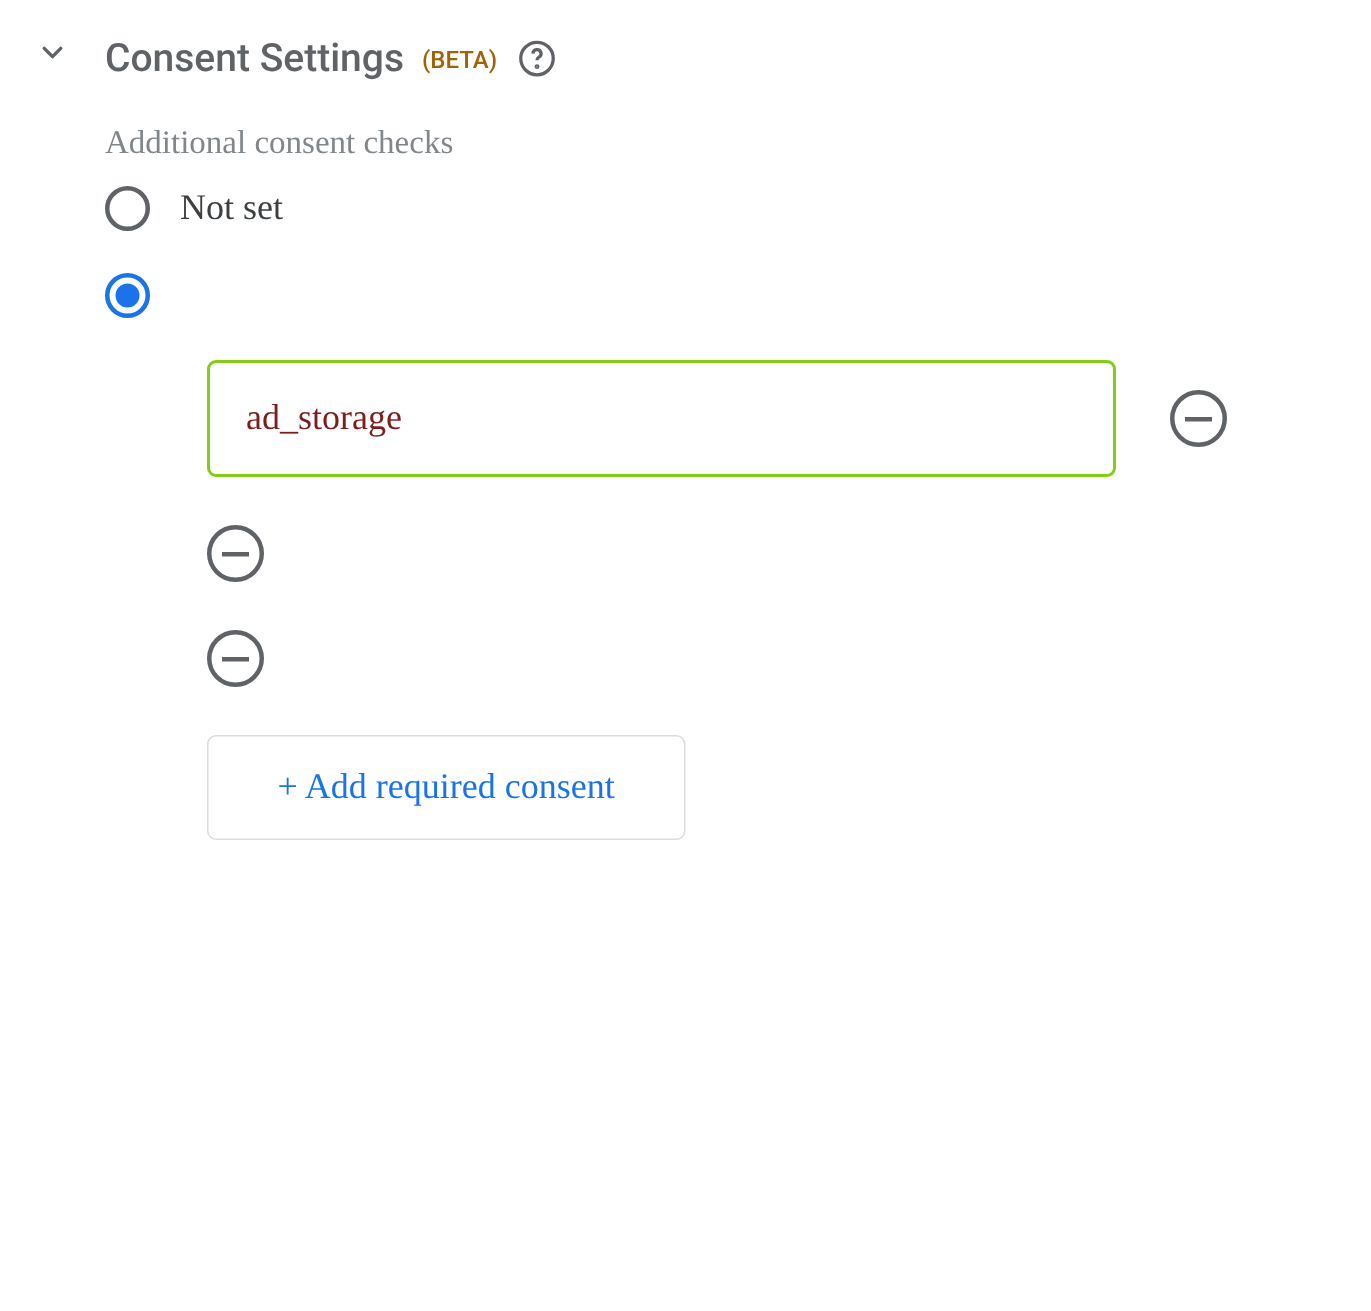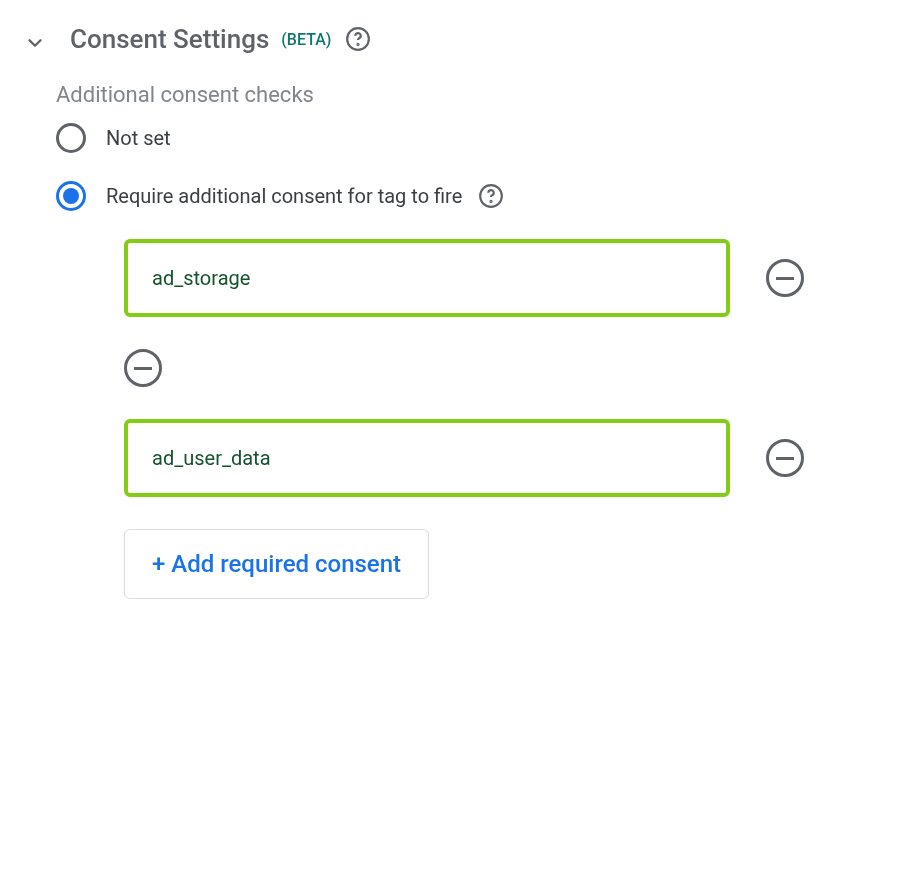--- a/index.html
+++ b/index.html
@@ -8,52 +8,53 @@
     padding: 0;
   }
   body {
     font-family: Roboto, "Helvetica Neue", Arial, sans-serif;
     background: #fff;
     color: #3c4043;
     padding: 24px;
   }
   .section-header {
     display: flex;
-    align-items: flex-end;
+    align-items: flex-start;
     gap: 24px;
     margin-bottom: 28px;
   }
   .chevron {
     color: #5f6368;
     display: flex;
     align-items: center;
   }
   .section-title {
     font-size: 26px;
     font-weight: 500;
     color: #5f6368;
     display: flex;
     align-items: center;
     gap: 8px;
   }
   .beta-label {
     font-size: 16px;
-    color: #0f766e;
+    color: #a16207;
     vertical-align: super;
     margin-left: 4px;
   }
   .help-icon {
     display: inline-flex;
     align-items: center;
     justify-content: center;
     color: #5f6368;
     margin-left: 6px;
   }
   .content {
-    margin-left: 32px;
+    margin-left: 46px;
+    font-family: Liberation Serif, serif;
   }
   .subsection-label {
     font-size: 22px;
     color: #80868b;
     margin-bottom: 16px;
   }
   .radio-option {
     display: flex;
     align-items: center;
     gap: 20px;
@@ -74,45 +75,45 @@
     border-color: #1a73e8;
   }
   .radio-circle.selected::after {
     content: "";
     width: 16px;
     height: 16px;
     border-radius: 50%;
     background: #1a73e8;
   }
   .radio-label {
-    font-size: 20px;
+    font-size: 24px;
     color: #3c4043;
     display: flex;
     align-items: center;
     gap: 10px;
     text-align: right;
   }
   .consent-list {
     margin-left: 68px;
     margin-top: 10px;
   }
   .consent-row {
     display: flex;
     align-items: center;
     gap: 36px;
     margin-bottom: 32px;
   }
   .consent-input {
     flex: 0 0 606px;
     height: 78px;
-    border: 4px solid #84cc16;
+    border: 2px solid #84cc16;
     border-radius: 6px;
     padding: 0 24px;
-    font-size: 20px;
-    color: #14532d;
+    font-size: 24px;
+    color: #7f1d1d;
     font-family: inherit;
     background: #fff;
   }
   .remove-btn {
     width: 38px;
     height: 38px;
     border-radius: 50%;
     border: 3px solid #5f6368;
     background: transparent;
     display: flex;
@@ -124,21 +125,21 @@
   .remove-btn::before {
     content: "";
     width: 18px;
     height: 3px;
     background: #5f6368;
   }
   .add-consent-btn {
     height: 70px;
     border: 1px solid #dadce0;
     border-radius: 6px;
-    padding: 0 27px;
+    padding: 0 46px;
     font-size: 24px;
     font-weight: 500;
     color: #1a73e8;
     background: #fff;
     cursor: pointer;
     font-family: inherit;
     display: inline-flex;
     align-items: center;
   }
 </style>
@@ -170,39 +171,28 @@
   <div class="radio-option">
     <div class="radio-circle"></div>
     <div class="radio-label">
       <span>Not set</span>
     </div>
   </div>
 
 
   <div class="radio-option">
     <div class="radio-circle selected"></div>
-    <div class="radio-label">
-      <span>Require additional consent for tag to fire</span>
-      <span class="help-icon">
-        <svg width="26" height="26" viewBox="0 0 24 24" fill="none" stroke="currentColor" stroke-width="2">
-            <circle cx="12" cy="12" r="10"></circle>
-            <path d="M9.5 9a2.5 2.5 0 1 1 3.5 2.3c-.8.4-1 .9-1 1.7"></path>
-            <circle cx="12" cy="17" r="0.5" fill="currentColor"></circle>
-          </svg>
-      </span>
-    </div>
   </div>
 
   <div class="consent-list">
     <div class="consent-row">
       <input type="text" class="consent-input" value="ad_storage" style="">
       <button class="remove-btn" aria-label="Remove"></button>
     </div>
     <div class="consent-row">
       <button class="remove-btn" aria-label="Remove"></button>
     </div>
     <div class="consent-row">
-      <input type="text" class="consent-input" value="ad_user_data" style="">
       <button class="remove-btn" aria-label="Remove"></button>
     </div>
     <button class="add-consent-btn">+ Add required consent</button>
   </div>
 </div>
 
 </body></html>

